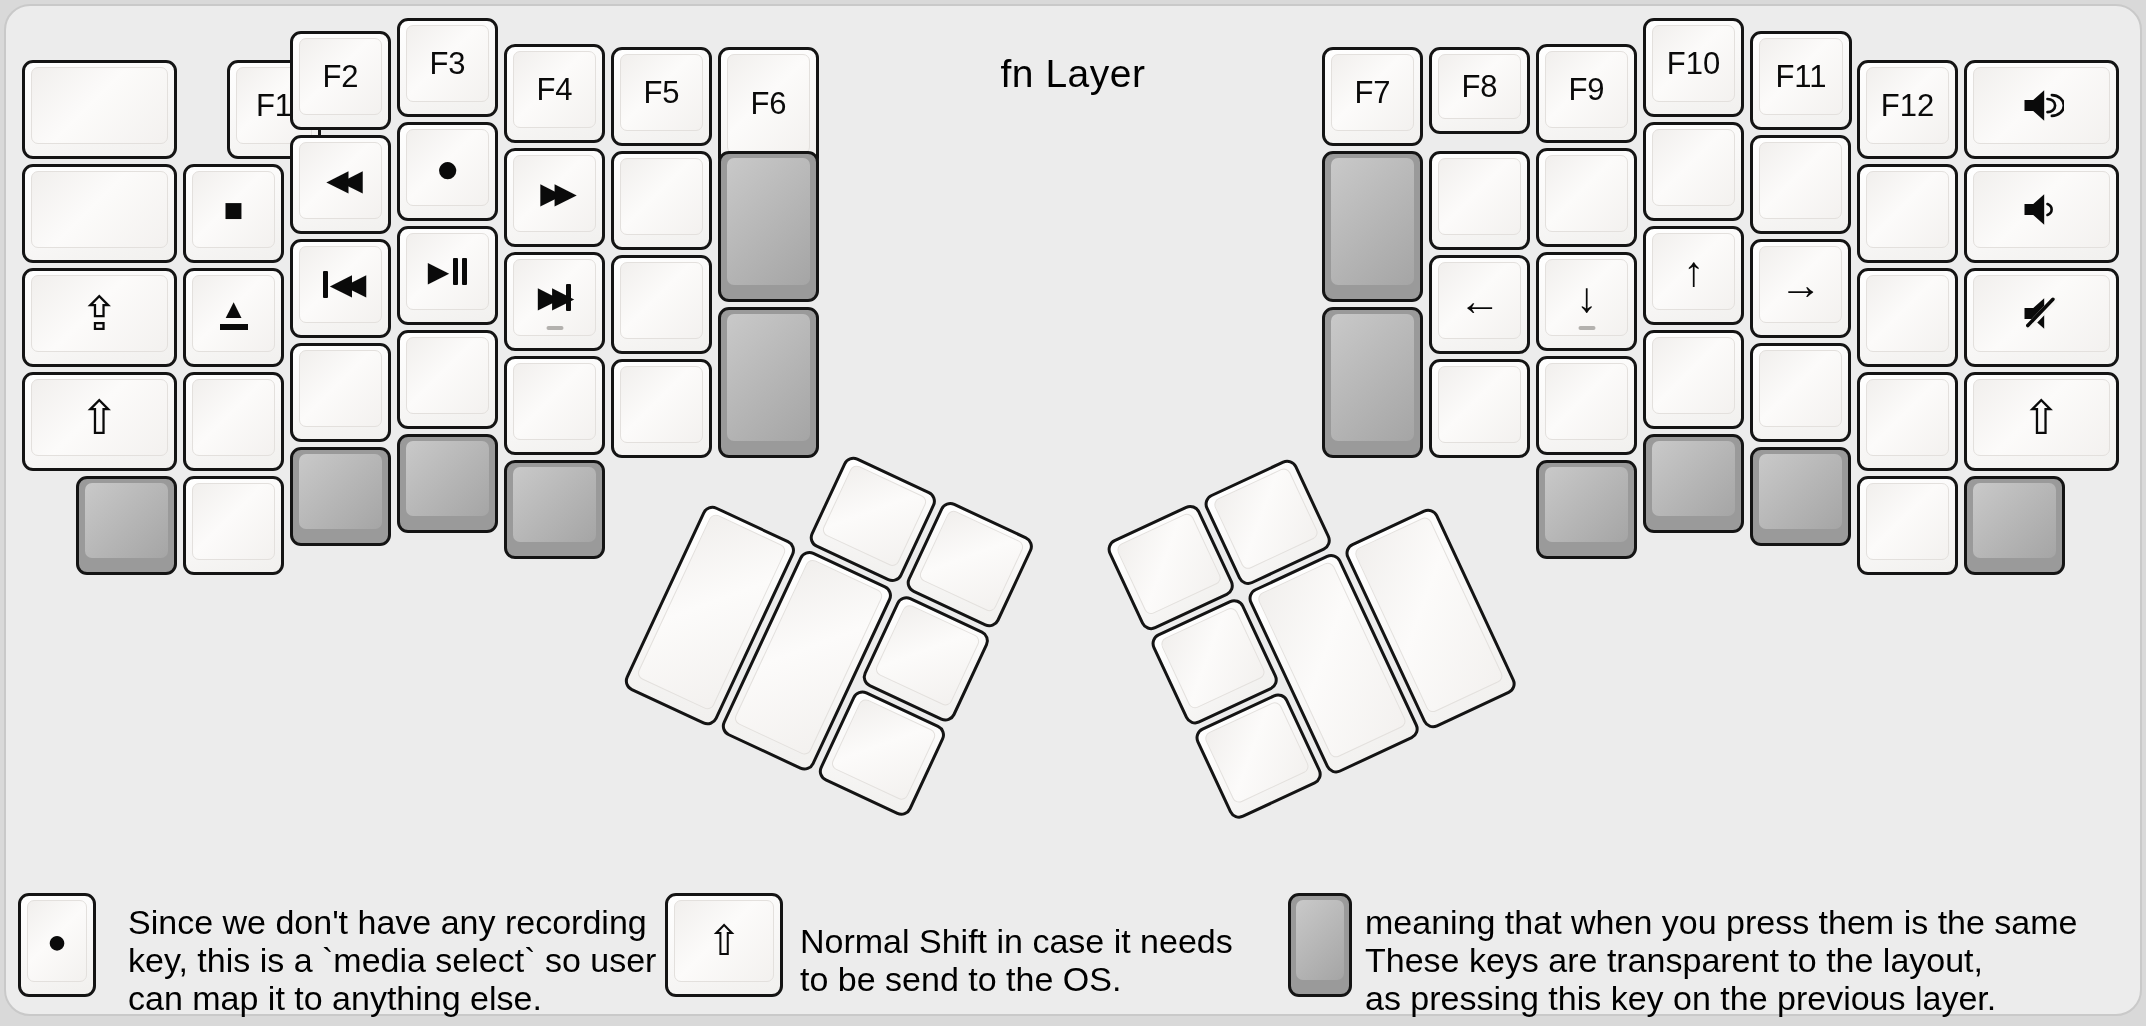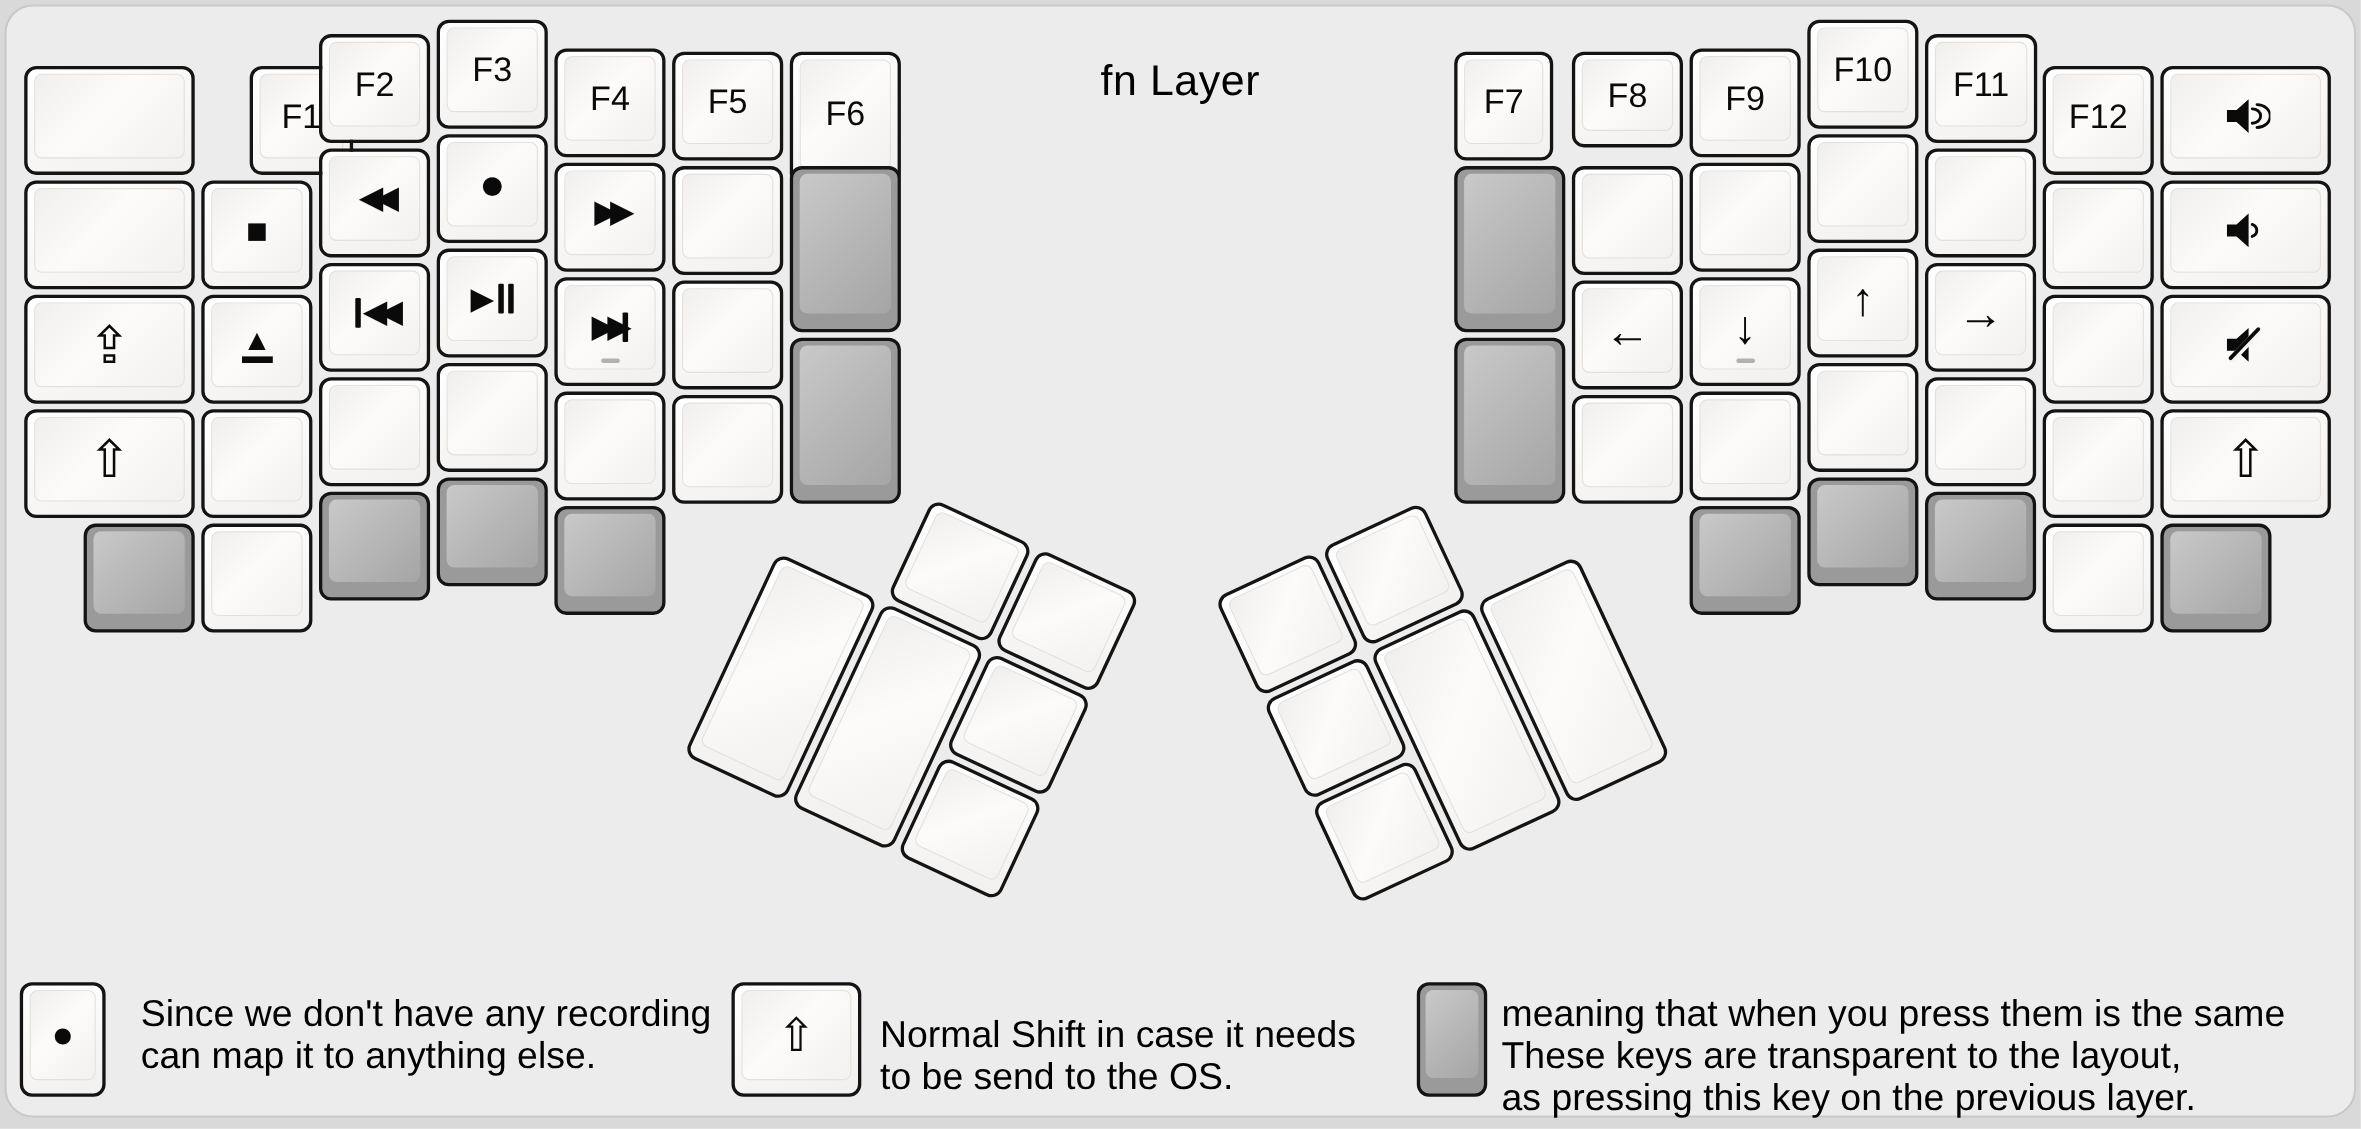--- a/index.html
+++ b/index.html
@@ -213,21 +213,21 @@
         </div>
       </div>
       <div class="key gray" style="left: 718px; top: 151px; width: 101px; height: 151px;">
         <div class="keytop"></div>
       </div>
       <div class="key gray" style="left: 718px; top: 307px; width: 101px; height: 151px;">
         <div class="keytop"></div>
       </div>
     </div>
   <div id="right-half">
-      <div class="key white" style="left: 1322px; top: 47px; width: 90px; height: 99px;">
+      <div class="key white" style="left: 1322px; top: 47px; width: 101px; height: 99px;">
         <div class="keytop">
           <span class="klabel">F7</span>
         </div>
       </div>
       <div class="key gray" style="left: 1322px; top: 151px; width: 101px; height: 151px;">
         <div class="keytop"></div>
       </div>
       <div class="key gray" style="left: 1322px; top: 307px; width: 101px; height: 151px;">
         <div class="keytop"></div>
       </div>
@@ -400,20 +400,21 @@
 
   <div id="legend">
 
     <div class="key white" style="left:18px;top:893px;width:78px;height:104px">
       <div class="keytop">
         <span class="sym" style="font-size:34px">●</span>
       </div>
     </div>
     <div class="legend-text" style="left:128px;top:903px">
       <div>Since we don't have any recording</div>
+      <div>key, this is a `media select` so user</div>
       <div>can map it to anything else.</div>
     </div>
 
     <div class="key white" style="left:665px;top:893px;width:118px;height:104px">
       <div class="keytop">
         <span class="sym" style="font-size:42px">⇧</span>
       </div>
     </div>
     <div class="legend-text" style="left:800px;top:922px">
       <div>Normal Shift in case it needs</div>

